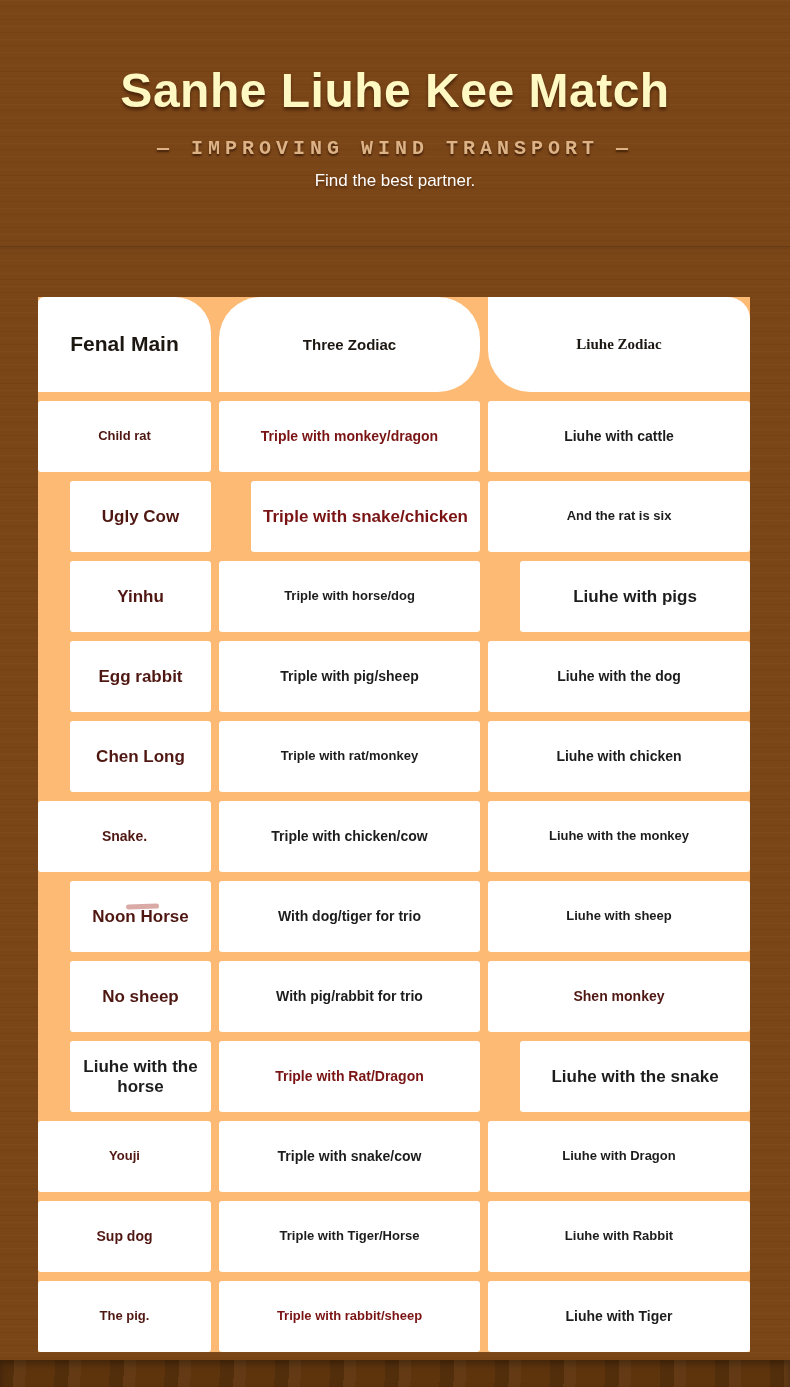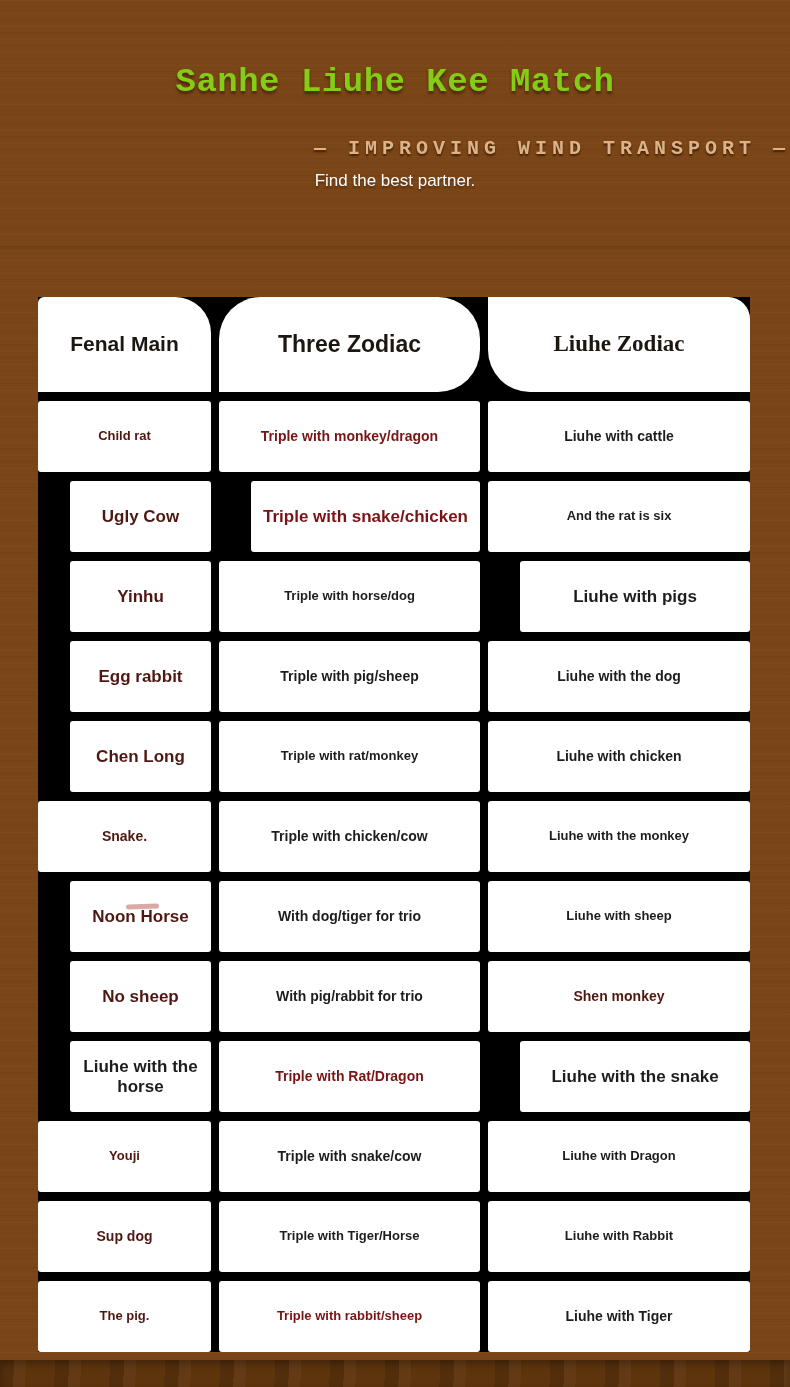--- a/index.html
+++ b/index.html
@@ -28,28 +28,27 @@
   }
   .footer-strip::after{
     content:"";position:absolute;inset:0;
     background:repeating-linear-gradient(92deg, rgba(0,0,0,.12) 0 14px, rgba(255,255,255,.03) 14px 26px, rgba(0,0,0,0) 26px 55px);
   }
 
   
   .title{
     position:absolute;top:63px;left:0;width:100%;
     text-align:center;
-    font-size:34px;font-weight:700;letter-spacing:.5px;
-    color:#84cc16;
+    font-size:48px;font-weight:700;letter-spacing:.5px;
+    color:#fef9c3;
     text-shadow:0 3px 3px rgba(40,15,0,.55);
-    font-family:Liberation Mono, monospace;
   }
   .subtitle{
     position:absolute;top:137px;left:0;width:100%;
-    text-align:right;
+    text-align:center;
     font-family:"Liberation Mono", monospace;
     font-size:20px;font-weight:700;letter-spacing:5px;
     color:#ddb386;
     text-shadow:0 2px 2px rgba(35,12,0,.65);
     white-space:nowrap;
   }
   .tagline{
     position:absolute;top:171px;left:0;width:100%;
     text-align:center;
     font-size:17px;font-weight:400;
@@ -57,33 +56,33 @@
     text-shadow:0 2px 2px rgba(40,15,0,.45);
   }
 
   
   .table-wrap{
     position:absolute;left:38px;top:297px;width:712px;
     display:grid;
     grid-template-columns:173px 261px 262px;
     grid-template-rows:95px repeat(12, 71px);
     column-gap:8px;row-gap:9px;
-    background:#000000;
+    background:#fdba74;
   }
   .cell{
     background:#ffffff;
     display:flex;align-items:center;justify-content:center;
     text-align:center;
     position:relative;
     border-radius:3px;
     font-weight:700;
     line-height:1.15;
     padding:0 8px;box-sizing:border-box;
   }
-  .head{font-size:23px;color:#1d1712;}
+  .head{font-size:15px;color:#1d1712;}
   .head.h1{border-radius:6px 36px 0 0;font-size:21px;}
   .head.h2{border-radius:42px 42px 42px 0;}
   .head.h3{border-radius:0 22px 0 42px;font-family:Liberation Serif, serif;}
 
   .c-maroon{color:#4f1712;}
   .c-red{color:#7a1414;}
   .c-black{color:#1d1d1d;}
   .sz-s{font-size:14px;}
   .sz-m{font-size:13px;}
   .sz-l{font-size:17px;margin-left:32px;}

